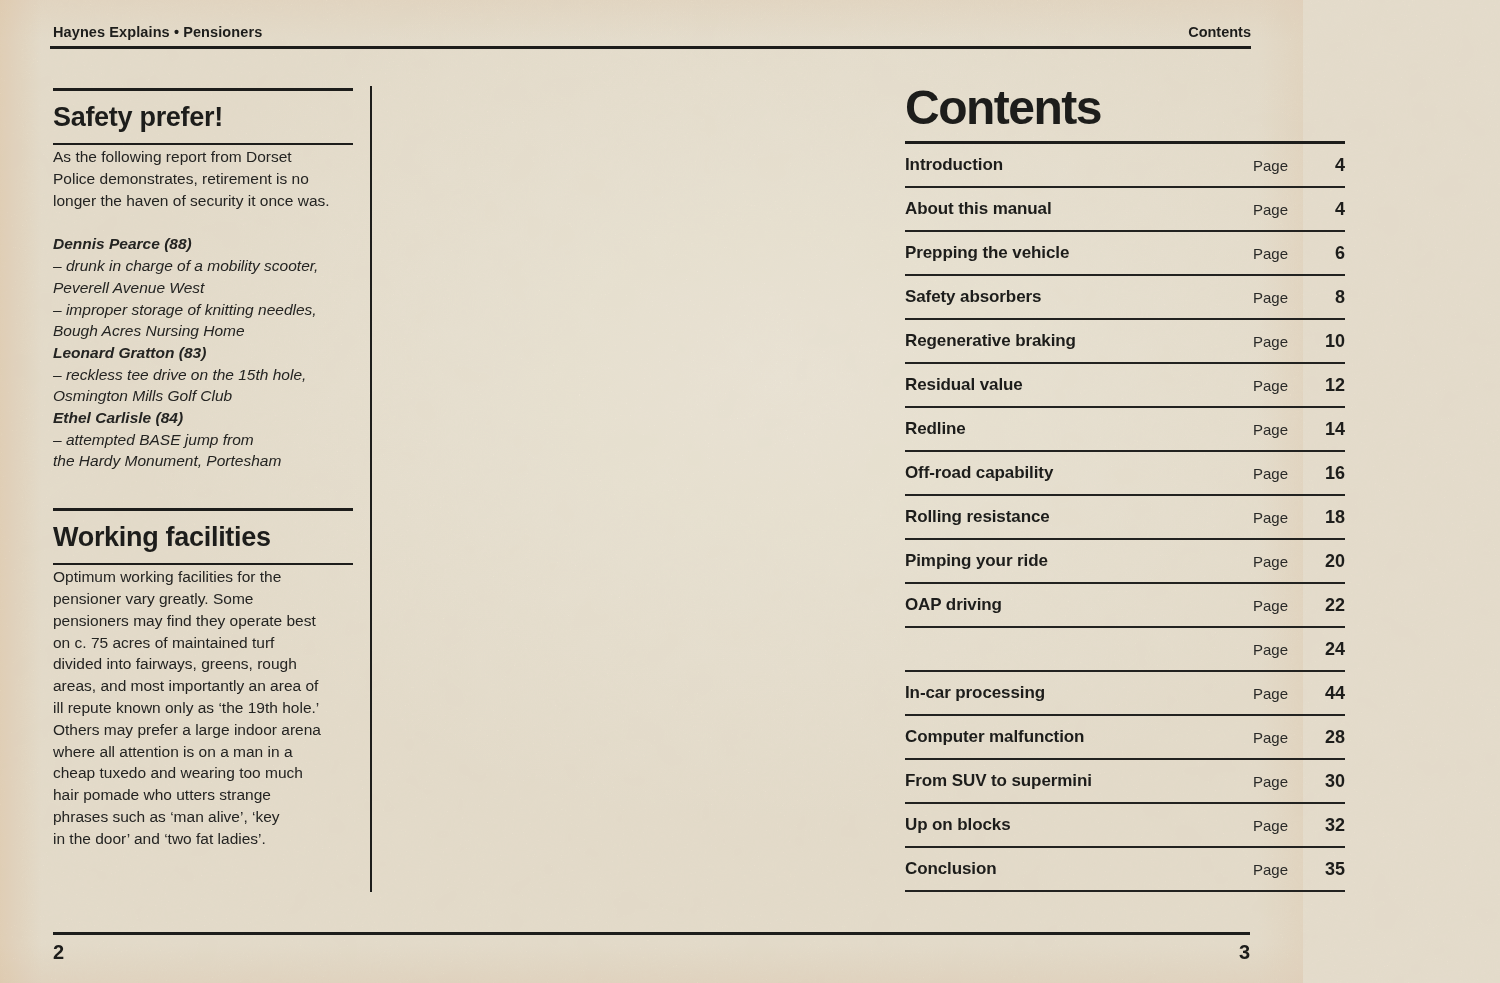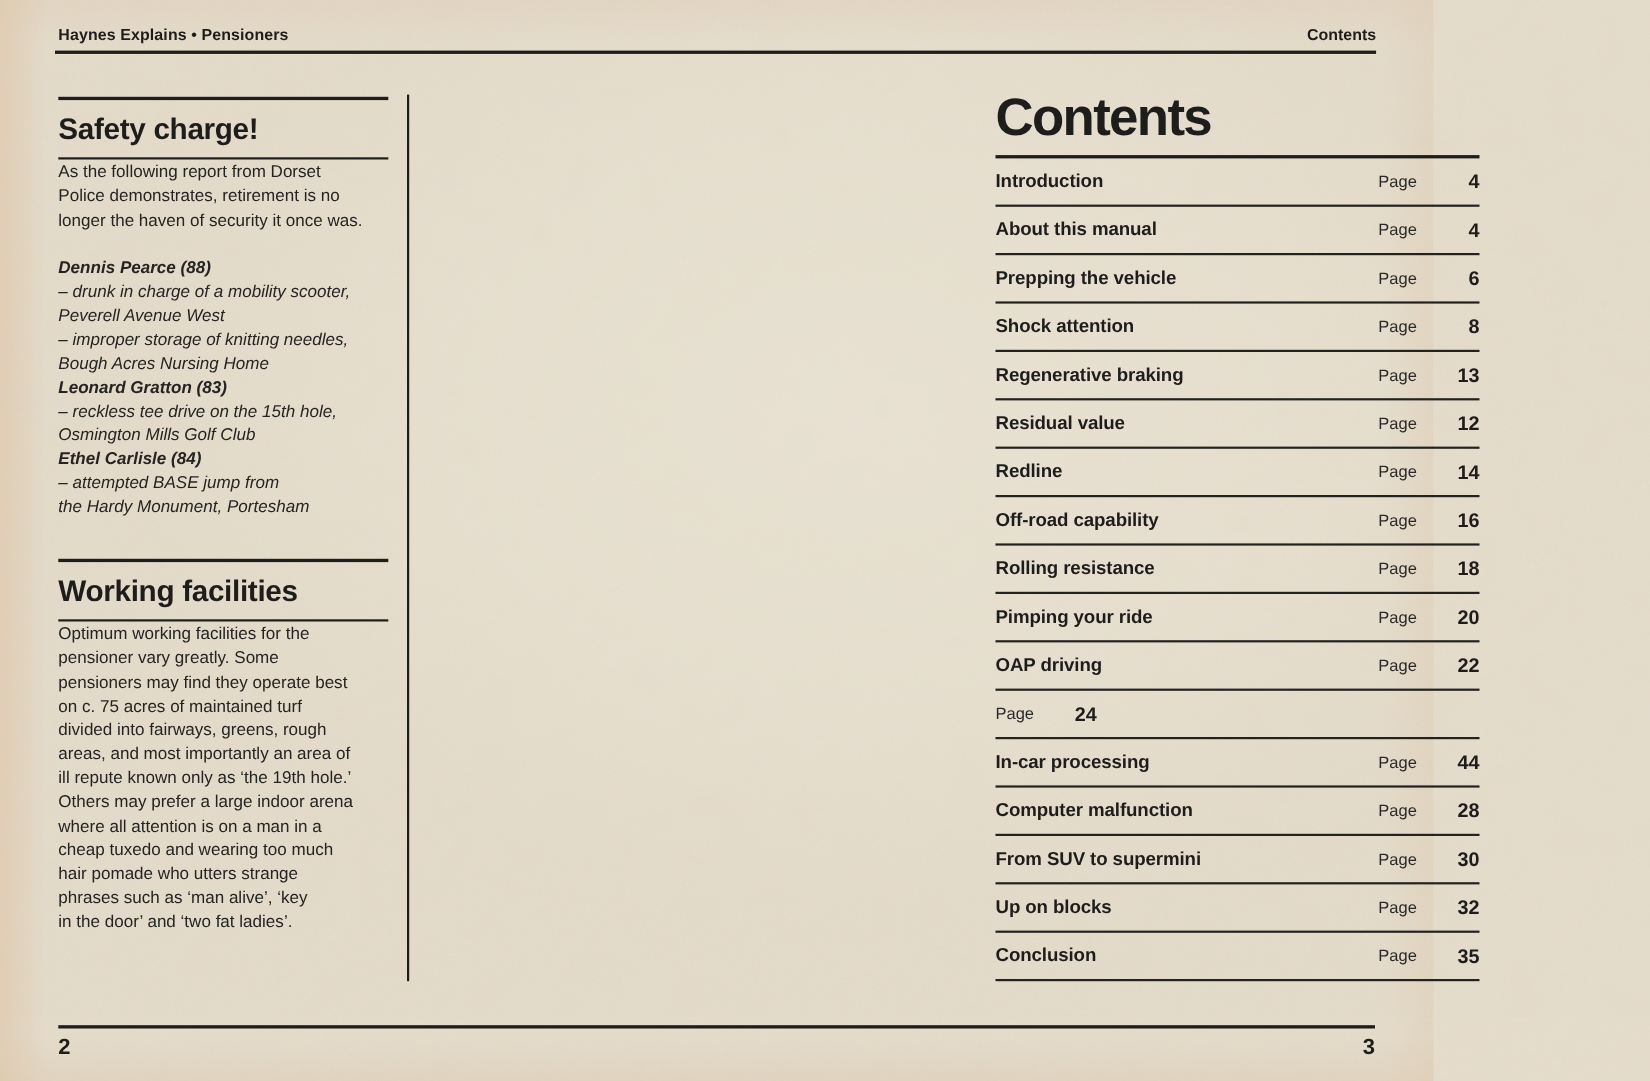--- a/index.html
+++ b/index.html
@@ -70,20 +70,21 @@
     line-height: 48px;
     margin: 0;
   }
   .toc-title-rule { margin-top: 9px; height: 3px; background: #1d1d1b; }
   .toc-row {
     display: flex;
     align-items: center;
     height: 44px;
     box-sizing: border-box;
     border-bottom: 2px solid #222220;
+    justify-content: flex-end;
   }
   .toc-row-title { flex: 1; font-size: 17px; font-weight: 700; letter-spacing: -0.1px; }
   .toc-page-word { width: 52px; font-size: 15px; font-weight: 400; color: #2a2a28; }
   .toc-page-num  { width: 40px; text-align: right; font-size: 18px; font-weight: 700; }
 </style>
 </head>
 <body>
 
 <div class="spread">
 
@@ -100,21 +101,21 @@
     <rect width="1500" height="983" filter="url(#fineGrain)" opacity="0.05"></rect>
   </svg>
 
   <div class="layer running-head-left">Haynes Explains • Pensioners</div>
   <div class="layer running-head-right">Contents</div>
   <div class="layer header-rule"></div>
 
   <div class="layer left-col">
 
     <div class="rule"></div>
-    <h2 class="section-heading">Safety charge!</h2>
+    <h2 class="section-heading">Safety prefer!</h2>
     <div class="rule"></div>
     <p class="body-text">As the following report from Dorset
 Police demonstrates, retirement is no
 longer the haven of security it once was.</p>
 
     <div class="offender-list">
       <div>
         <div class="offender-name">Dennis Pearce (88)</div>
         <div class="offender-offence">– drunk in charge of a mobility scooter,
 Peverell Avenue West</div>
@@ -170,28 +171,28 @@
       <span class="toc-row-title">About this manual</span>
       <span class="toc-page-word">Page</span>
       <span class="toc-page-num">4</span>
     </div>
     <div class="toc-row">
       <span class="toc-row-title">Prepping the vehicle</span>
       <span class="toc-page-word">Page</span>
       <span class="toc-page-num">6</span>
     </div>
     <div class="toc-row">
-      <span class="toc-row-title">Shock attention</span>
+      <span class="toc-row-title">Safety absorbers</span>
       <span class="toc-page-word">Page</span>
       <span class="toc-page-num">8</span>
     </div>
     <div class="toc-row">
       <span class="toc-row-title">Regenerative braking</span>
       <span class="toc-page-word">Page</span>
-      <span class="toc-page-num">13</span>
+      <span class="toc-page-num">10</span>
     </div>
     <div class="toc-row">
       <span class="toc-row-title">Residual value</span>
       <span class="toc-page-word">Page</span>
       <span class="toc-page-num">12</span>
     </div>
     <div class="toc-row">
       <span class="toc-row-title">Redline</span>
       <span class="toc-page-word">Page</span>
       <span class="toc-page-num">14</span>

